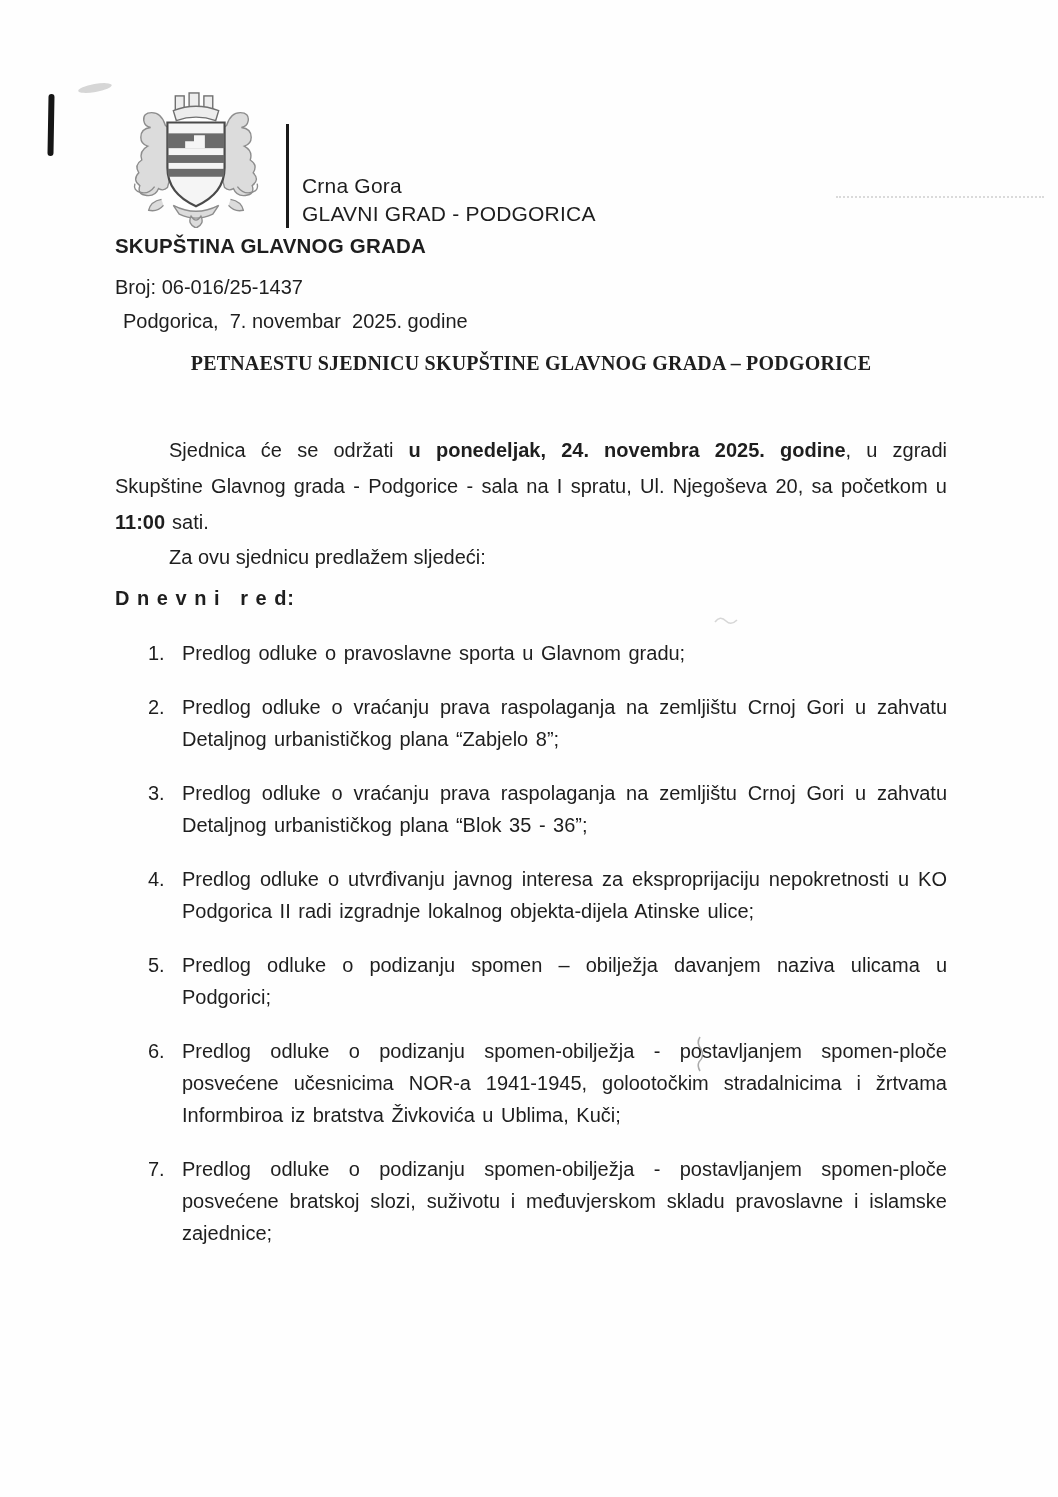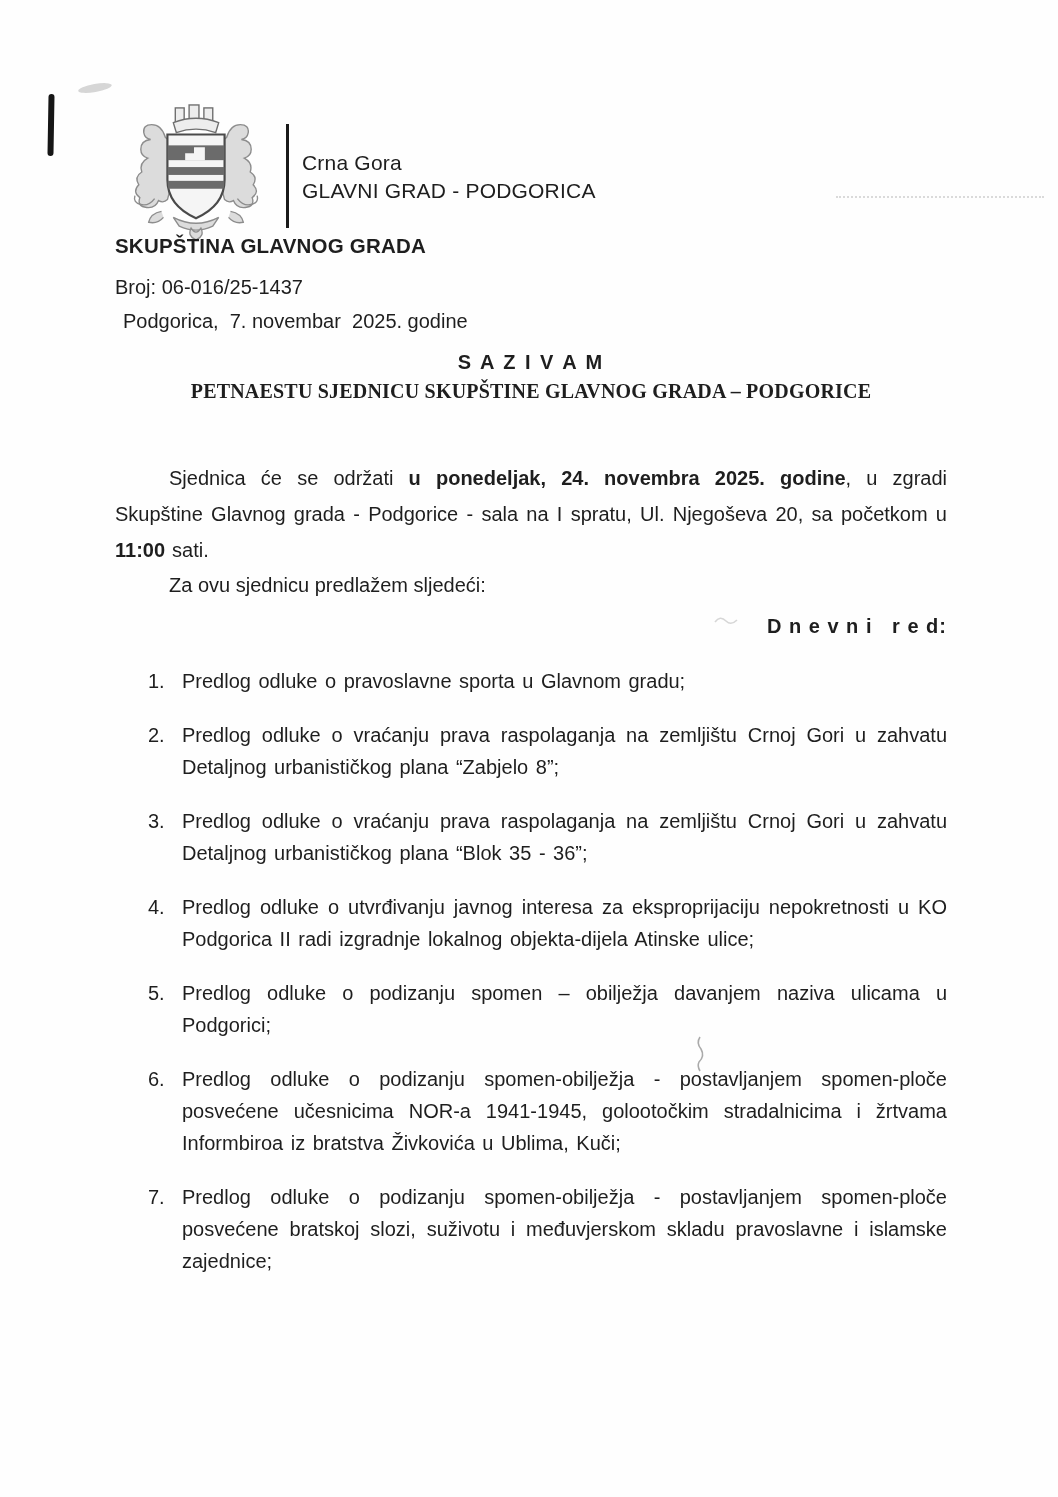--- a/index.html
+++ b/index.html
@@ -25,21 +25,21 @@
   }
   .dotted-line {
     position:absolute; left:836px; top:196px;
     width:208px; height:0;
     border-top:2px dotted #d2d2d2; opacity:.8;
   }
   .squiggle { position:absolute; left:694px; top:1036px; opacity:.75; }
   .tilde-mark { position:absolute; left:714px; top:616px; opacity:.6; }
 
   
-  .header { position:absolute; left:122px; top:102px; display:flex; align-items:center; }
+  .header { position:absolute; left:122px; top:90px; display:flex; align-items:flex-end; }
   .emblem { width:148px; height:138px; flex:none; }
   .separator { width:3px; height:104px; background:#1a1a1a; margin:10px 13px 0 16px; flex:none; }
   .header-text { padding-top:12px; font-size:21px; line-height:28px; letter-spacing:.2px; }
 
   
   .content { position:absolute; left:115px; top:233px; width:832px; font-size:20px; line-height:26px; }
 
   .institution { font-size:20.5px; font-weight:bold; margin:0 0 15px 0; letter-spacing:.2px; }
   .number-line { margin:0 0 4px 0; }
   .place-date { margin:8px; white-space:pre-wrap; }
@@ -54,21 +54,21 @@
   .convocation .t2 { font-size:20px; margin-top:4px; letter-spacing:.2px; line-height:26px;font-family:Liberation Serif, serif; }
 
   .session {
     margin:56px 0 0 0; text-indent:54px;
     text-align:justify; line-height:36px; word-spacing:1.5px;
   }
 
   .proposal { margin:4px 0 0 0; text-indent:54px; line-height:26px; }
 
   .agenda-heading {
-    margin-top:16px; text-align:right; font-weight:bold;
+    margin-top:16px; text-align:left; font-weight:bold;
     font-size:20px; letter-spacing:1px; white-space:pre-wrap; line-height:25px;
   }
 
   .agenda { margin-top:26px; padding-left:33px; }
   .agenda-item { display:flex; margin-bottom:22px; line-height:32px; }
   .agenda-item .num { flex:0 0 34px; }
   .agenda-item .txt { flex:1; text-align:justify; word-spacing:2px; }
 </style>
 </head>
 <body>
@@ -133,21 +133,20 @@
   </div>
 
   <div class="content">
 
     <div class="institution">SKUPŠTINA GLAVNOG GRADA</div>
     <p class="number-line">Broj: 06-016/25-1437</p>
     <p class="place-date">Podgorica,  7. novembar  2025. godine</p>
 
 
     <div class="convocation">
-      <div class="t1">S A Z I V A M</div>
       <div class="t2">PETNAESTU SJEDNICU SKUPŠTINE GLAVNOG GRADA – PODGORICE</div>
     </div>
 
     <p class="session"><span>Sjednica će se održati </span><b>u ponedeljak, 24. novembra 2025. godine</b><span>, u zgradi Skupštine Glavnog grada - Podgorice - sala na I spratu, Ul. Njegoševa 20, sa početkom u </span><b>11:00</b><span> sati.</span></p>
 
     <p class="proposal">Za ovu sjednicu predlažem sljedeći:</p>
 
     <div class="agenda-heading">D n e v n i   r e d:</div>
 
     <div class="agenda">

